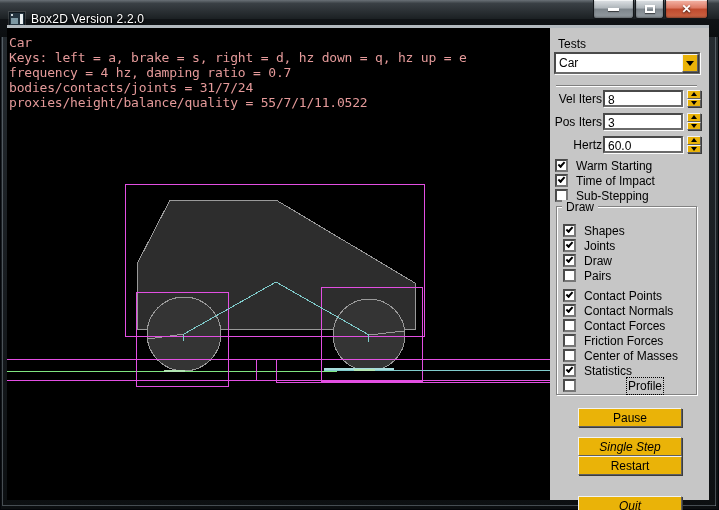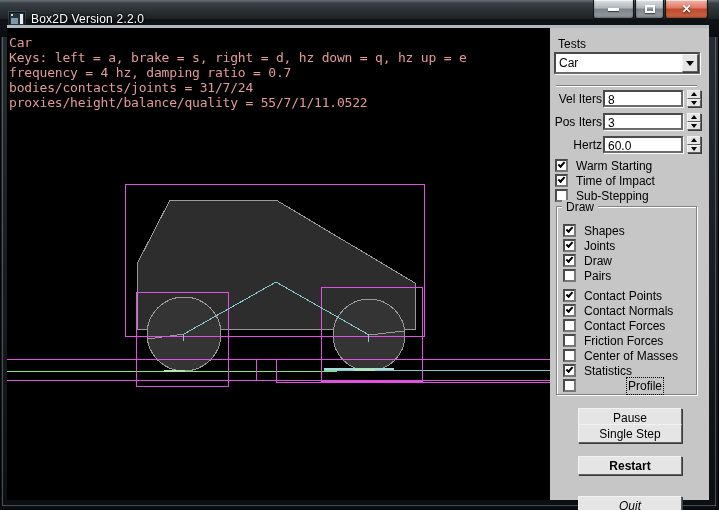--- a/index.html
+++ b/index.html
@@ -46,21 +46,21 @@
   .info{ position:absolute; left:2px; top:7px; color:#e59a9a;
     font-family:"DejaVu Sans Mono", monospace; font-size:13px; line-height:15px;
     letter-spacing:-0.2px; white-space:pre; }
 
   
   .panel{ position:relative; width:159px; height:472px; background:#c6c6c6; color:#000; font-size:12px; }
   .lbl{ position:absolute; color:#000; }
 
   .sunken{ background:#fff; border:2px solid #4a4a4a; border-bottom-color:#6a6a6a; border-right-color:#6a6a6a;
     box-shadow:1px 1px 0 rgba(255,255,255,.95); }
-  .raised{ background:#e5e5e5; border:1px solid #f2f2f2; border-right-color:#5f5f5f; border-bottom-color:#5f5f5f;
+  .raised{ background:#eab308; border:1px solid #f2f2f2; border-right-color:#5f5f5f; border-bottom-color:#5f5f5f;
     box-shadow:1px 1px 0 #3c3c3c; }
 
   .tests-label{ position:absolute; left:8px; top:0;margin-top:9px; }
   .combo{ position:absolute; left:4px; top:24px; width:146px; height:22px; display:flex; cursor:pointer; }
   .combo-field{ flex:1; padding:2px 3px 0 3px; font-size:12px; overflow:hidden; background:#fff; }
   .combo-btn{ width:16px; display:flex; align-items:center; justify-content:center; }
   .arr-down{ width:0; height:0; border-left:4px solid transparent; border-right:4px solid transparent; border-top:5px solid #000; }
 
   .sep{ position:absolute; left:6px; top:57px; width:141px; height:2px;
     border-top:1px solid #7f7f7f; border-bottom:1px solid #fff; }
@@ -270,20 +270,20 @@
                 <span class="cb-label">Statistics</span>
               </div>
               <div class="cb-row" style="top: 172px; left: 6px;">
                 <span class="cb-box"></span>
                 <span class="cb-label focus">Profile</span>
               </div>
             </div>
         </div>
         <div id="buttons">
             <button class="g-btn raised" style="top: 380px;">Pause</button>
-            <button class="g-btn raised" style="top: 396px;">Single Step</button>
-            <button class="g-btn raised" style="top: 428px; font-weight: bold;">Restart</button>
+            <button class="g-btn raised" style="top: 409px; font-style: italic;">Single Step</button>
+            <button class="g-btn raised" style="top: 428px;">Restart</button>
             <button class="g-btn raised" style="top: 468px; font-style: italic;">Quit</button>
           </div>
       </div>
     </div>
   </div>
 </div>
 
 </body></html>

